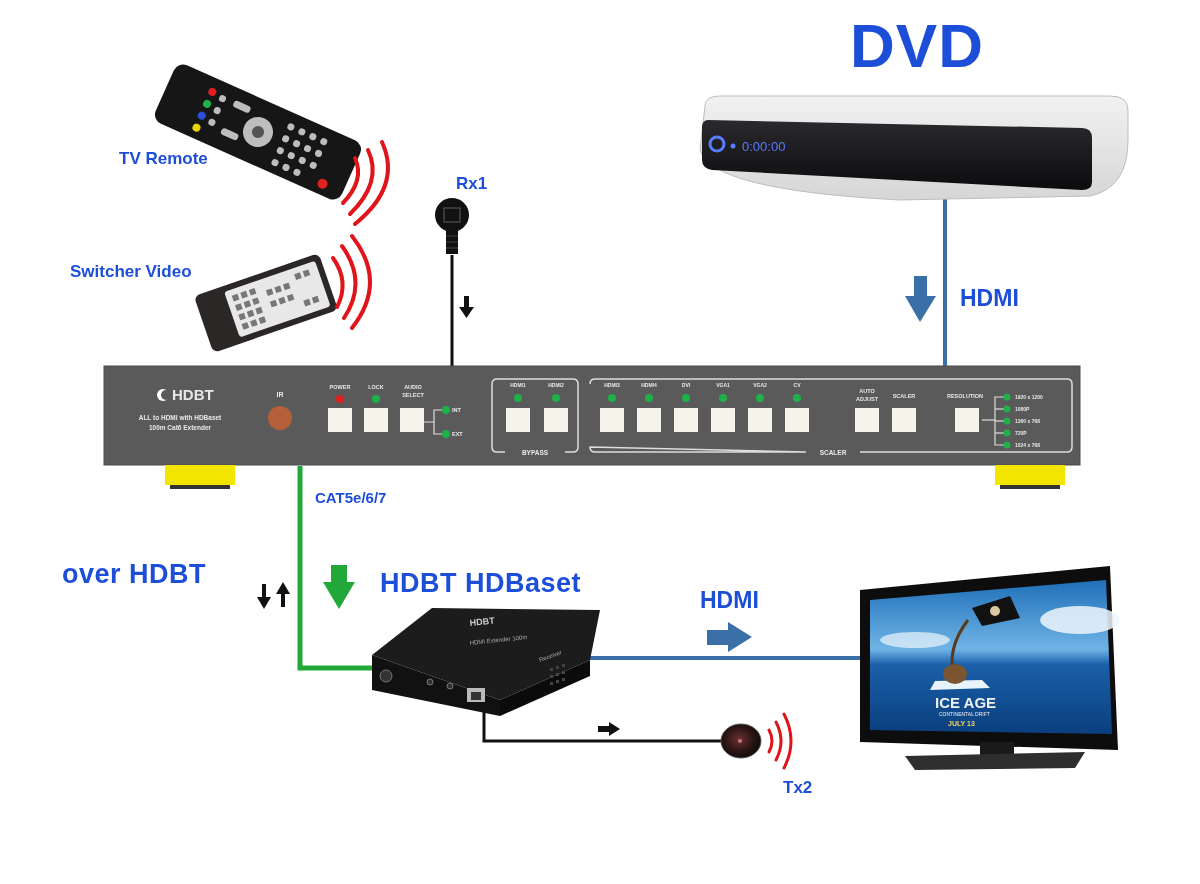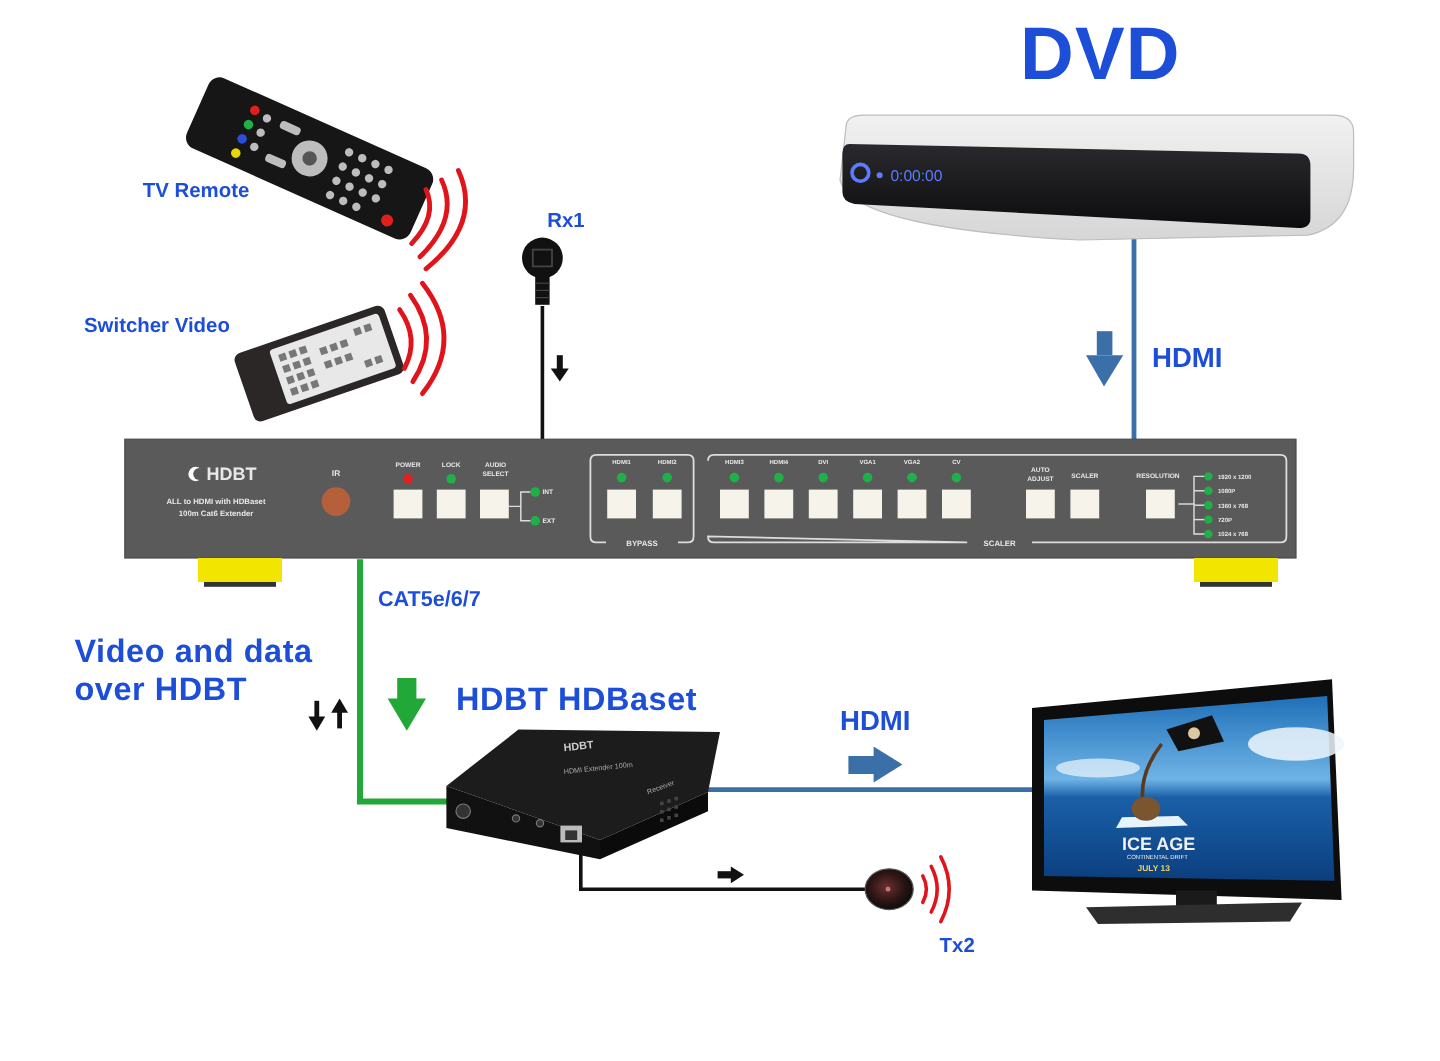--- a/index.html
+++ b/index.html
@@ -313,18 +313,17 @@
     </g>
   </svg>
 
   <div class="lbl big" style="left:850px;top:10px;">DVD</div>
   <div class="lbl sm" style="left:87px;top:149px;margin-left:32px;">TV Remote</div>
   <div class="lbl sm" style="left:70px;top:262px;">Switcher Video</div>
   <div class="lbl sm" style="left:444px;top:174px;margin-left:12px;">Rx1</div>
   <div class="lbl sm" style="left:744px;top:778px;margin-left:39px;">Tx2</div>
   <div class="lbl" style="left:960px;top:285px;font-size:23px;">HDMI</div>
   <div class="lbl" style="left:700px;top:587px;font-size:23px;">HDMI</div>
-  <div class="lbl" style="left:315px;top:489px;font-size:18px;">CAT5e/6/7</div>
+  <div class="lbl" style="left:315px;top:489px;font-size:15px;">CAT5e/6/7</div>
   <div class="lbl mid" style="left:380px;top:568px;">HDBT HDBaset</div>
-  <div class="lbl mid" style="left:62px;top:528px;">Video and data</div>
   <div class="lbl mid" style="left:62px;top:559px;">over HDBT</div>
 
 </div>
 
 </body></html>

